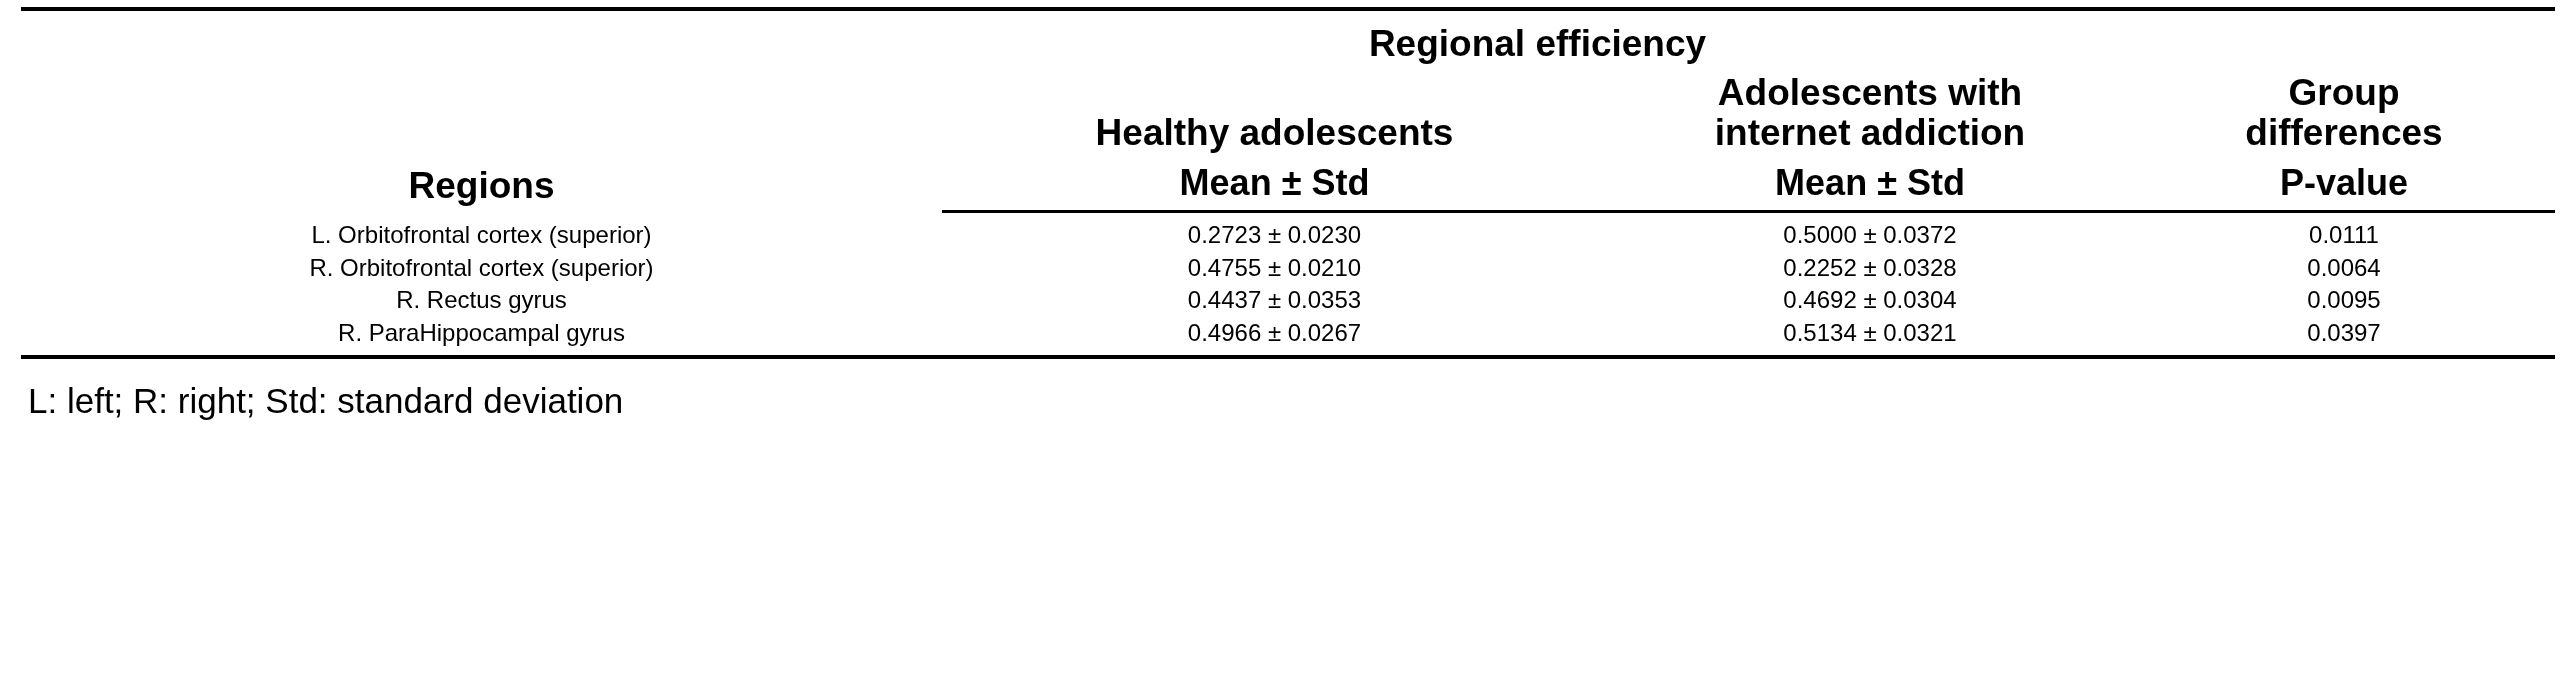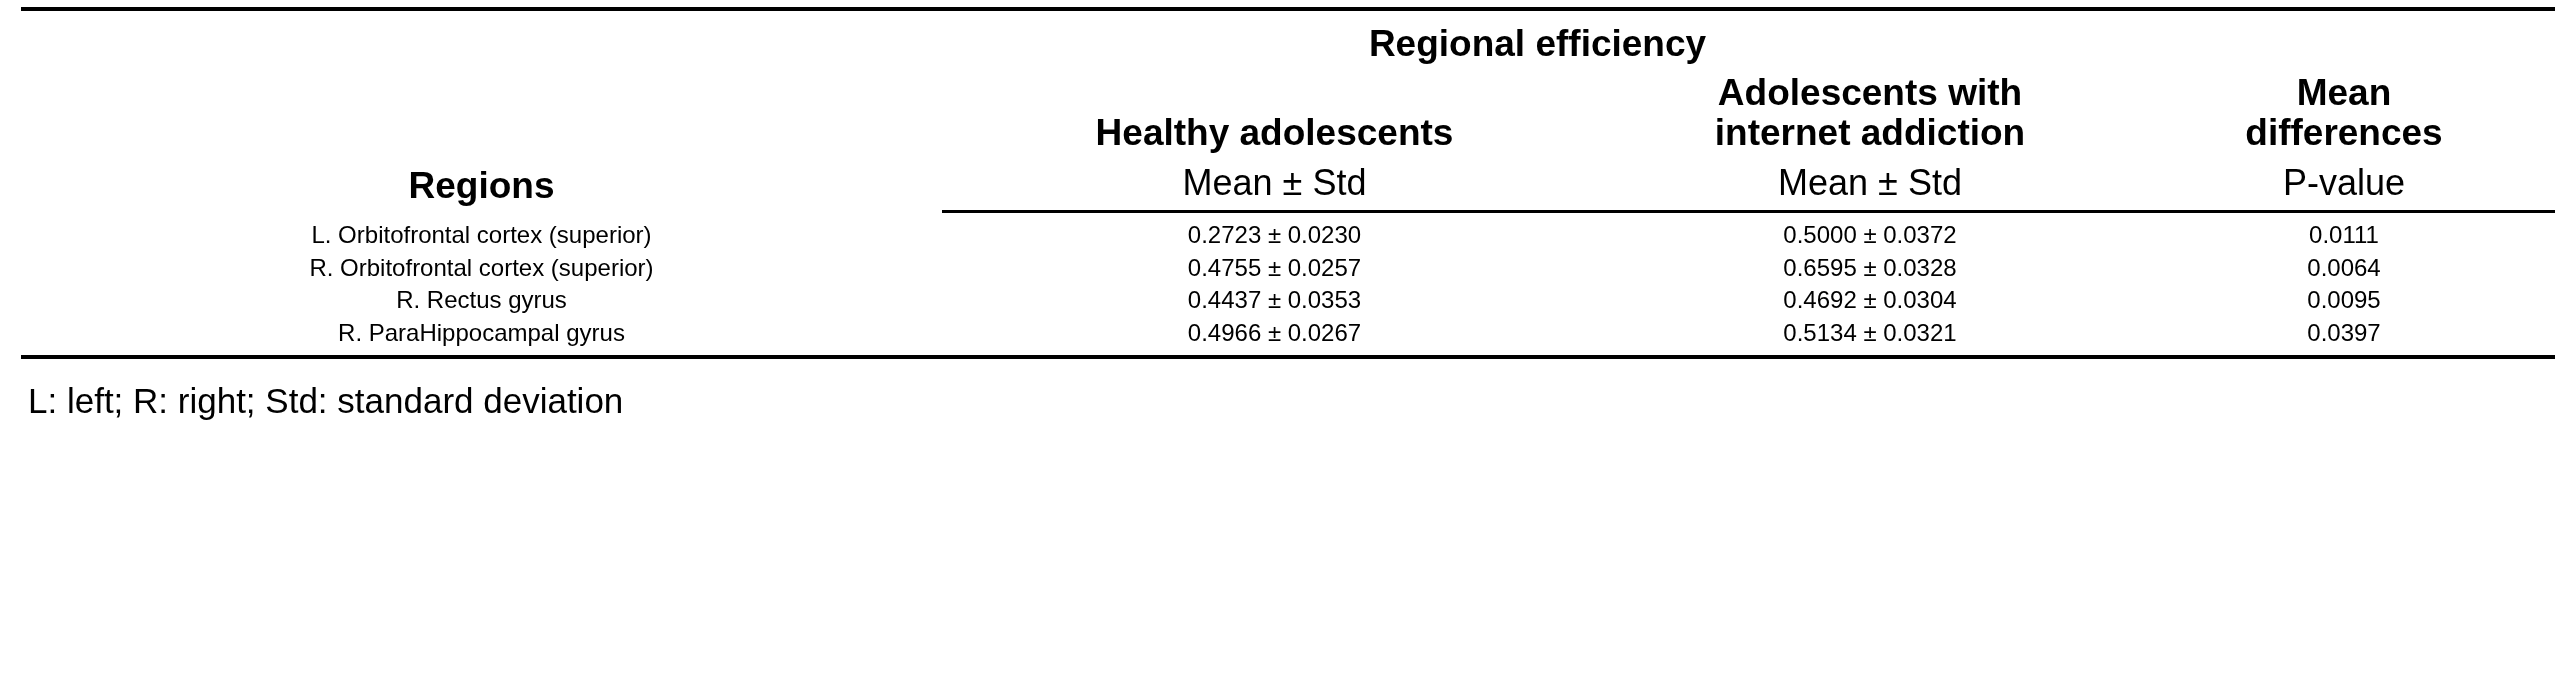--- a/index.html
+++ b/index.html
@@ -63,21 +63,21 @@
 
   .hdr-region {
     font-weight: bold;
     font-size: 37px;
     text-align: center;
     vertical-align: bottom;
     padding-bottom: 4.2px;
   }
 
   .hdr-meanstd {
-    font-weight: normal;
+    font-weight: bold;
     font-size: 36px;
     text-align: center;
     padding: 4.2px 0 5.5px 0;
     vertical-align: bottom;
   }
 
   
   .underline-cell {
     border-bottom: 3.5px solid #000;
   }
@@ -129,43 +129,43 @@
       <tr>
         <td class="hdr-region" rowspan="2">
           <span class="hdr-region-inner">Regions</span>
         </td>
         <td class="hdr-sub">Healthy adolescents</td>
         <td class="hdr-sub">
           <span>Adolescents with</span><br>
           <span>internet addiction</span>
         </td>
         <td class="hdr-sub">
-          <span>Mean</span><br>
+          <span>Group</span><br>
           <span>differences</span>
         </td>
       </tr>
 
       <tr>
         <td class="hdr-meanstd underline-cell">Mean ± Std</td>
         <td class="hdr-meanstd underline-cell">Mean ± Std</td>
         <td class="hdr-meanstd underline-cell">P-value</td>
       </tr>
     </thead>
 
     <tbody>
       <tr class="first-body">
         <td class="body-region">L. Orbitofrontal cortex (superior)</td>
         <td class="body-cell">0.2723 ± 0.0230</td>
         <td class="body-cell">0.5000 ± 0.0372</td>
         <td class="body-cell">0.0111</td>
       </tr>
       <tr>
         <td class="body-region">R. Orbitofrontal cortex (superior)</td>
-        <td class="body-cell">0.4755 ± 0.0257</td>
-        <td class="body-cell">0.6595 ± 0.0328</td>
+        <td class="body-cell">0.4755 ± 0.0210</td>
+        <td class="body-cell">0.2252 ± 0.0328</td>
         <td class="body-cell">0.0064</td>
       </tr>
       <tr>
         <td class="body-region">R. Rectus gyrus</td>
         <td class="body-cell">0.4437 ± 0.0353</td>
         <td class="body-cell">0.4692 ± 0.0304</td>
         <td class="body-cell">0.0095</td>
       </tr>
       <tr class="last-body rule-bottom">
         <td class="body-region rule-bottom">R. ParaHippocampal gyrus</td>

